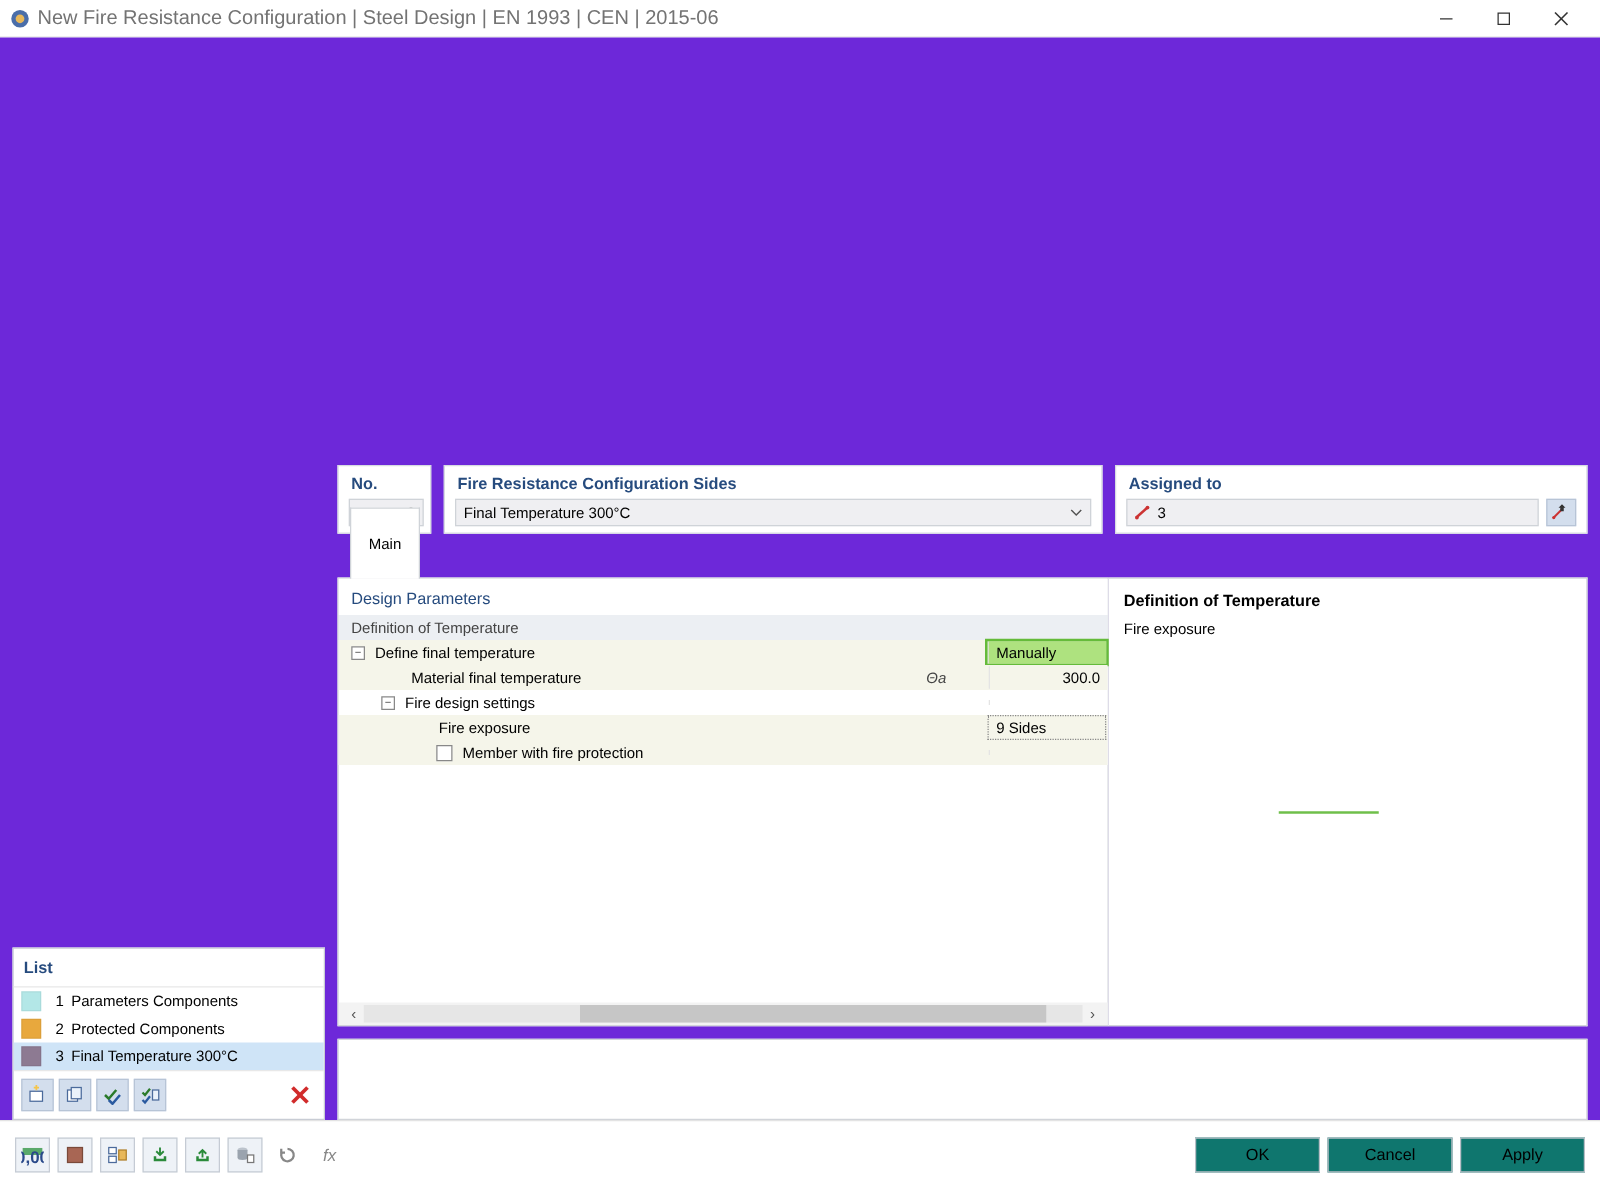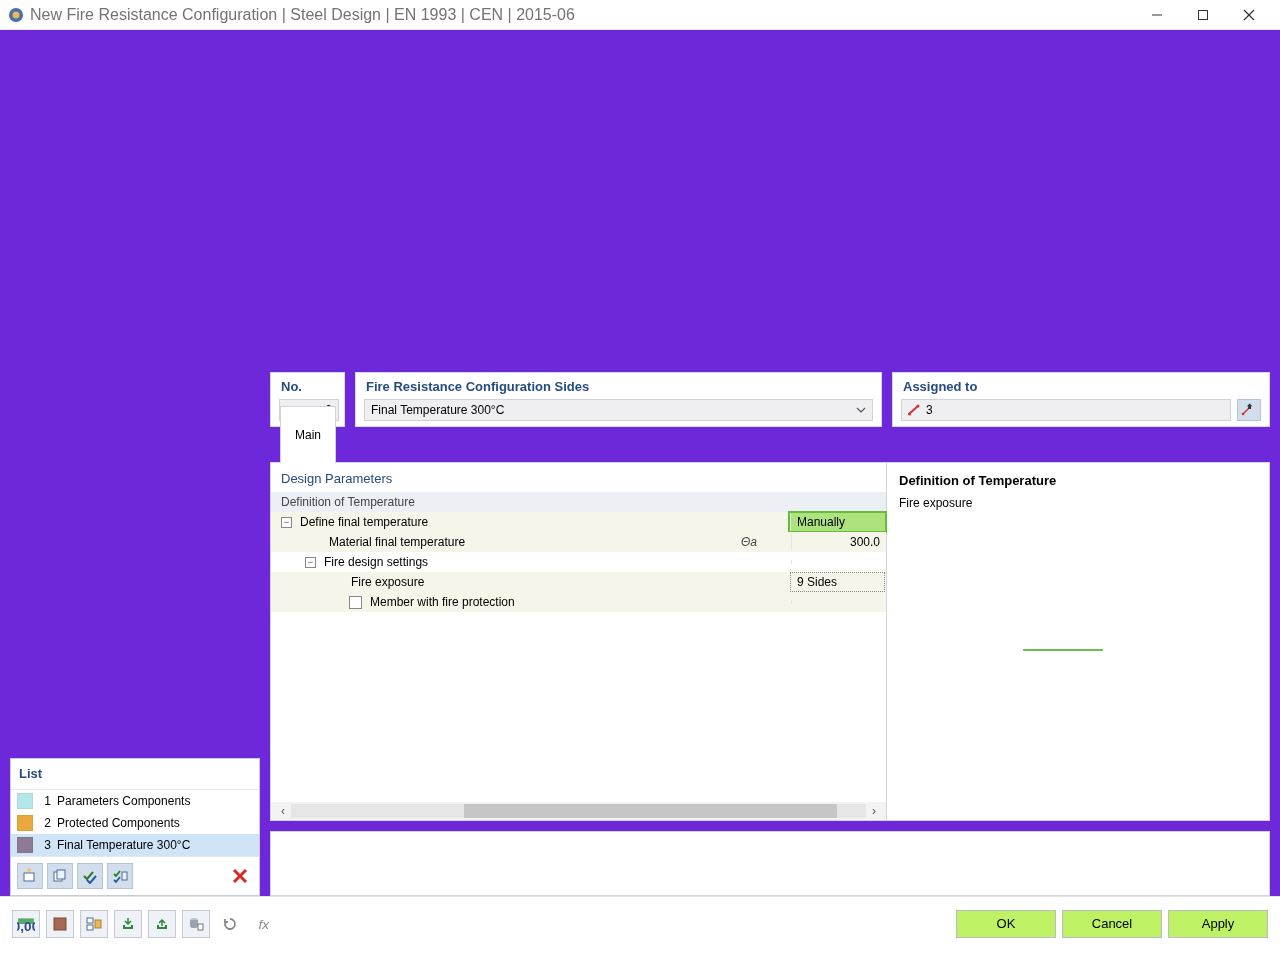--- a/index.html
+++ b/index.html
@@ -74,21 +74,21 @@
 .comment-box .title { color:#264b7e; font-weight:600; font-size:13px; margin-bottom:4px;}
 .comment-field { display:flex; align-items:center; gap:6px; }
 .comment-field .sel { flex:1; background:#efeff2; border:1px solid #cfd3d8; height:24px; display:flex; align-items:center; justify-content:flex-end; padding:0 2px;}
 .comment-field .tbtn2 { width:24px; height:24px; background:#efeff2; border:1px solid #cfd3d8; display:flex; align-items:center; justify-content:center;}
 .preview-box { flex:1; background:#fff; border:1px solid #d1d4d9; }
 
 .footer { height: 54px; display: flex; align-items: center; padding: 0 12px; gap: 6px; border-top:1px solid #e3e3e3;}
 .fbtn { width: 28px; height: 28px; border:1px solid #c5cbd4; background:#eef2f7; display:flex; align-items:center; justify-content:center; cursor:pointer;}
 .fbtn.flat { border:none; background:transparent; }
 .footer .spacer { flex:1; }
-.dlgbtn { width: 100px; height: 28px; border:1px solid #b8bec6; background:#bef264; cursor:pointer; font-size:13px;}
+.dlgbtn { width: 100px; height: 28px; border:1px solid #b8bec6; background:#0f766e; cursor:pointer; font-size:13px;}
 
 .info-preview { width:100%; height:300px; display:flex; align-items:center; justify-content:center; }
 .beam-svg { width: 150px; height: 60px; }
 </style>
 </head>
 <body>
 
 <div class="titlebar">
   <span class="icon">
     <svg viewBox="0 0 16 16">

